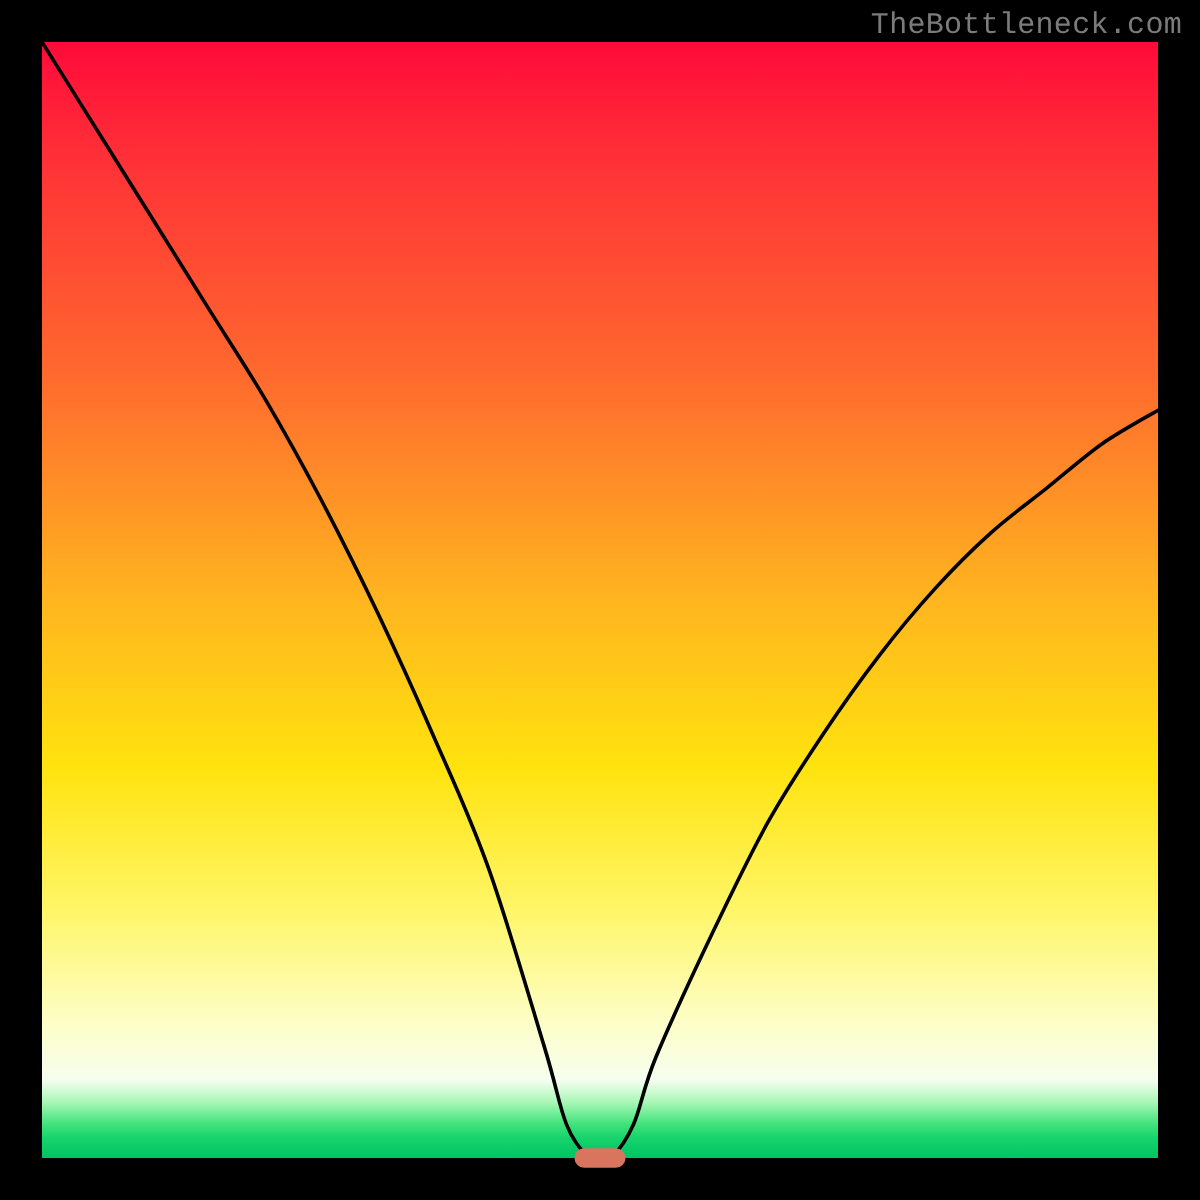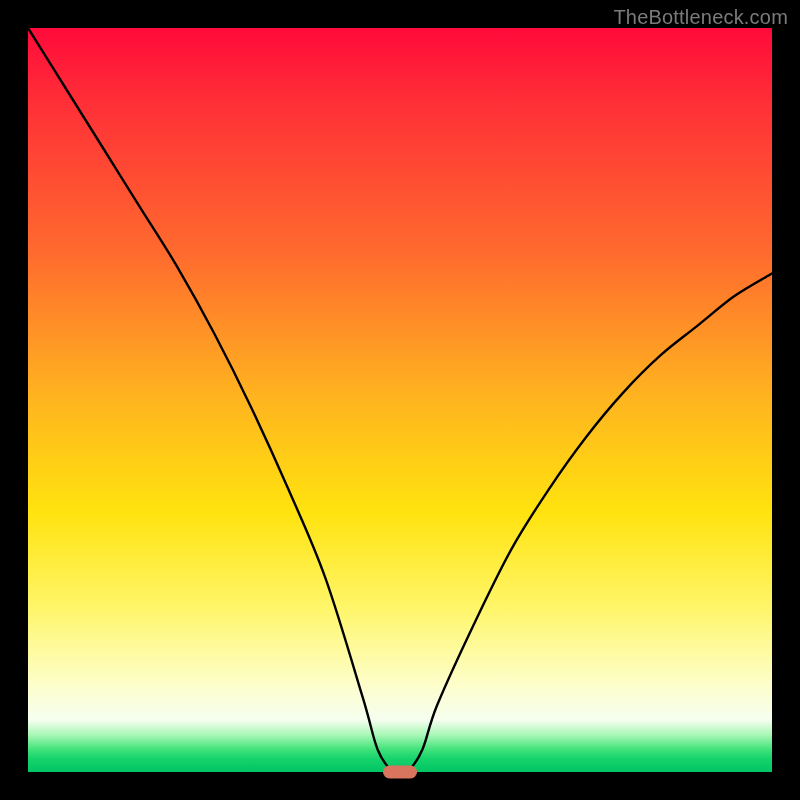--- a/index.html
+++ b/index.html
@@ -42,20 +42,21 @@
   }
   .watermark {
     position: absolute;
     top: 6px;
     right: 12px;
     color: #7b7b7b;
     font-size: 20px;
     letter-spacing: 0.2px;
     font-weight: 400;
     user-select: none;
+    font-family: Liberation Mono, monospace;
   }
   svg.curve {
     position: absolute;
     left: 0;
     top: 0;
     width: 744px;
     height: 744px;
     overflow: visible;
   }
   .marker {

